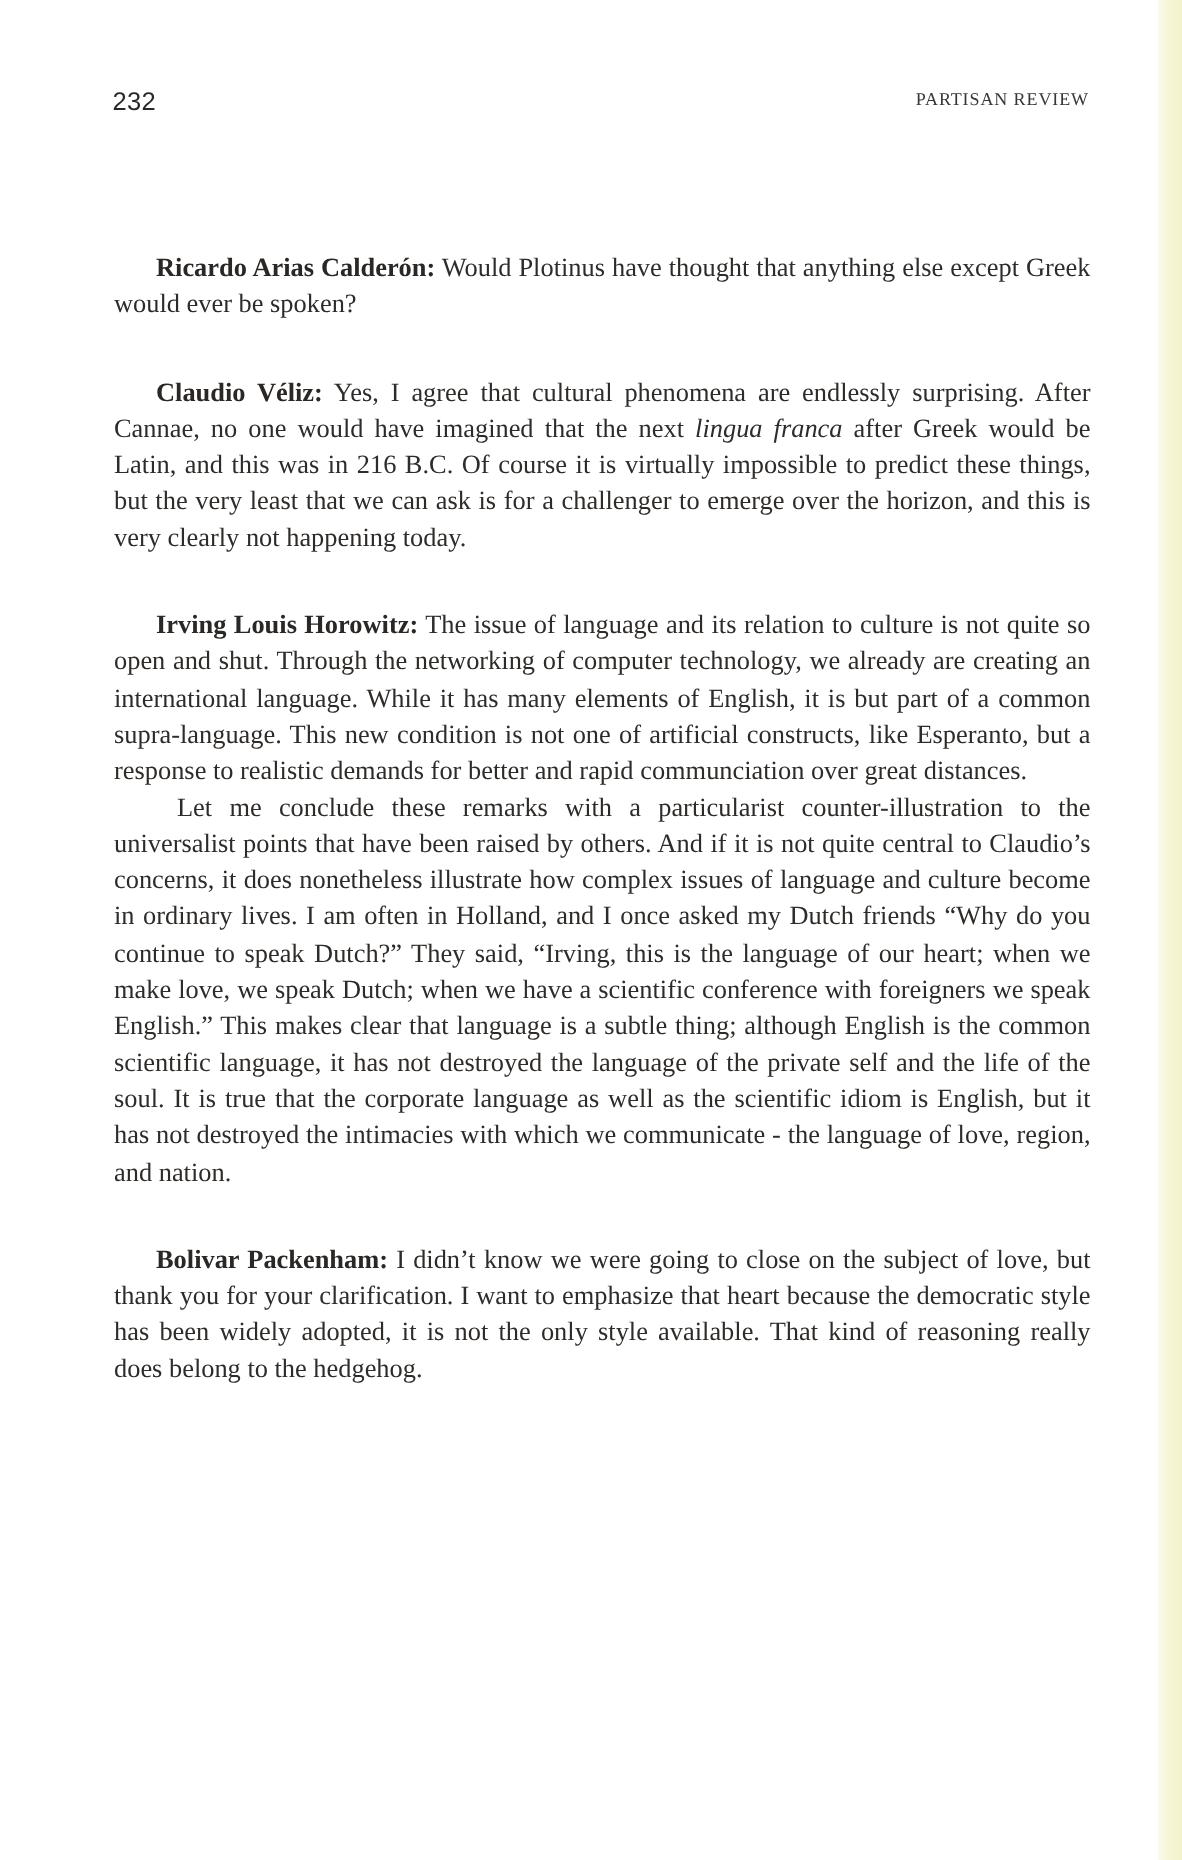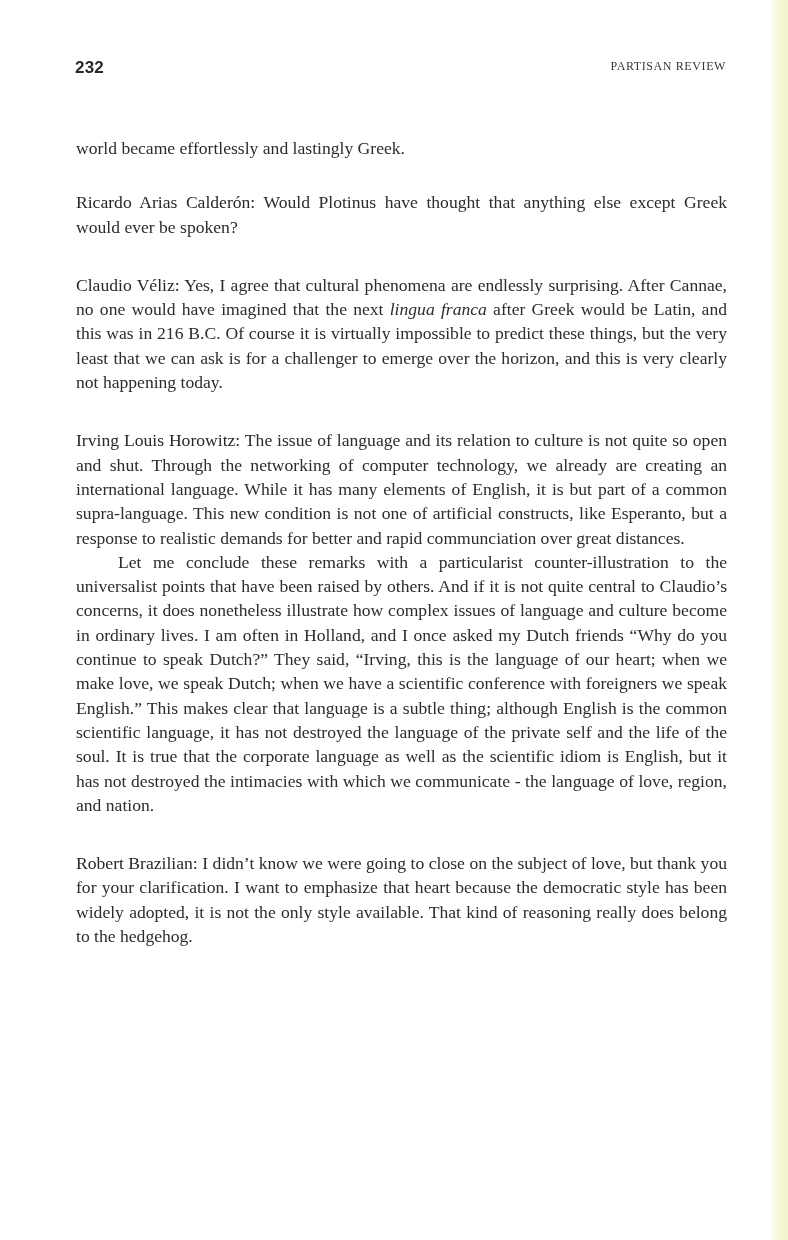--- a/index.html
+++ b/index.html
@@ -28,21 +28,21 @@
       top: 58px;
       left: 75px;
       width: 651px;
       height: 24px;
     }
     .page-number {
       position: absolute;
       left: 0;
       top: 0;
       font-family: "Liberation Sans", "DejaVu Sans", sans-serif;
-      font-weight: bold;
+      font-weight: normal;
       font-size: 17px;
       letter-spacing: 0.2px;
       color: #2a2724;
     }
     .journal-title {
       position: absolute;
       right: 0;
       top: 1px;
       font-size: 12px;
       letter-spacing: 0.6px;
@@ -64,55 +64,53 @@
     .para-gap {
       margin-top: 30px !important;
     }
     .para-gap-lg {
       margin-top: 34px !important;
     }
     .indent {
       text-indent: 42px;
     }
     .speaker {
-      font-weight: normal;
+      font-weight: bold;
       color: #2a2724;
+      margin-left: 28px;
     }
     em {
       font-style: italic;
     }
   </style>
 </head>
 <body>
 
 <div class="edge-strip"></div>
 
 <div class="running-head">
   <span class="page-number">232</span>
   <span class="journal-title">PARTISAN REVIEW</span>
 </div>
 
 <div class="body-text">
-  <p>
-    <span>world became effortlessly and lastingly Greek.</span>
-  </p>
 
   <p class="para-gap">
     <span class="speaker">Ricardo Arias Calderón:</span><span> Would Plotinus have thought that anything else except Greek would ever be spoken?</span>
   </p>
 
   <p class="para-gap-lg">
     <span class="speaker">Claudio Véliz:</span><span> Yes, I agree that cultural phenomena are endlessly sur­prising. After Cannae, no one would have imagined that the next </span><em>lingua franca</em><span> after Greek would be Latin, and this was in 216 B.C. Of course it is virtually impossible to predict these things, but the very least that we can ask is for a challenger to emerge over the horizon, and this is very clearly not happening today.</span>
   </p>
 
   <p class="para-gap-lg">
     <span class="speaker">Irving Louis Horowitz:</span><span> The issue of language and its relation to culture is not quite so open and shut. Through the networking of computer technology, we already are creating an international language. While it has many elements of English, it is but part of a common supra-language. This new condition is not one of artificial constructs, like Esperanto, but a response to realistic demands for better and rapid communciation over great distances.</span>
   </p>
 
   <p class="indent">
     <span>Let me conclude these remarks with a particularist counter-illustration to the universalist points that have been raised by others. And if it is not quite central to Claudio’s concerns, it does nonetheless illustrate how complex issues of language and culture become in ordinary lives. I am often in Holland, and I once asked my Dutch friends “Why do you continue to speak Dutch?” They said, “Irving, this is the language of our heart; when we make love, we speak Dutch; when we have a scientific conference with foreigners we speak English.” This makes clear that language is a subtle thing; although English is the common scientific language, it has not destroyed the language of the private self and the life of the soul. It is true that the corporate language as well as the scientific idiom is English, but it has not destroyed the intimacies with which we communicate - the language of love, region, and nation.</span>
   </p>
 
   <p class="para-gap-lg">
-    <span class="speaker">Robert Brazilian:</span><span> I didn’t know we were going to close on the subject of love, but thank you for your clarification. I want to empha­size that heart because the democratic style has been widely adopted, it is not the only style available. That kind of reasoning really does belong to the hedgehog.</span>
+    <span class="speaker">Bolivar Packenham:</span><span> I didn’t know we were going to close on the subject of love, but thank you for your clarification. I want to empha­size that heart because the democratic style has been widely adopted, it is not the only style available. That kind of reasoning really does belong to the hedgehog.</span>
   </p>
 
 </div>
 
 </body></html>

